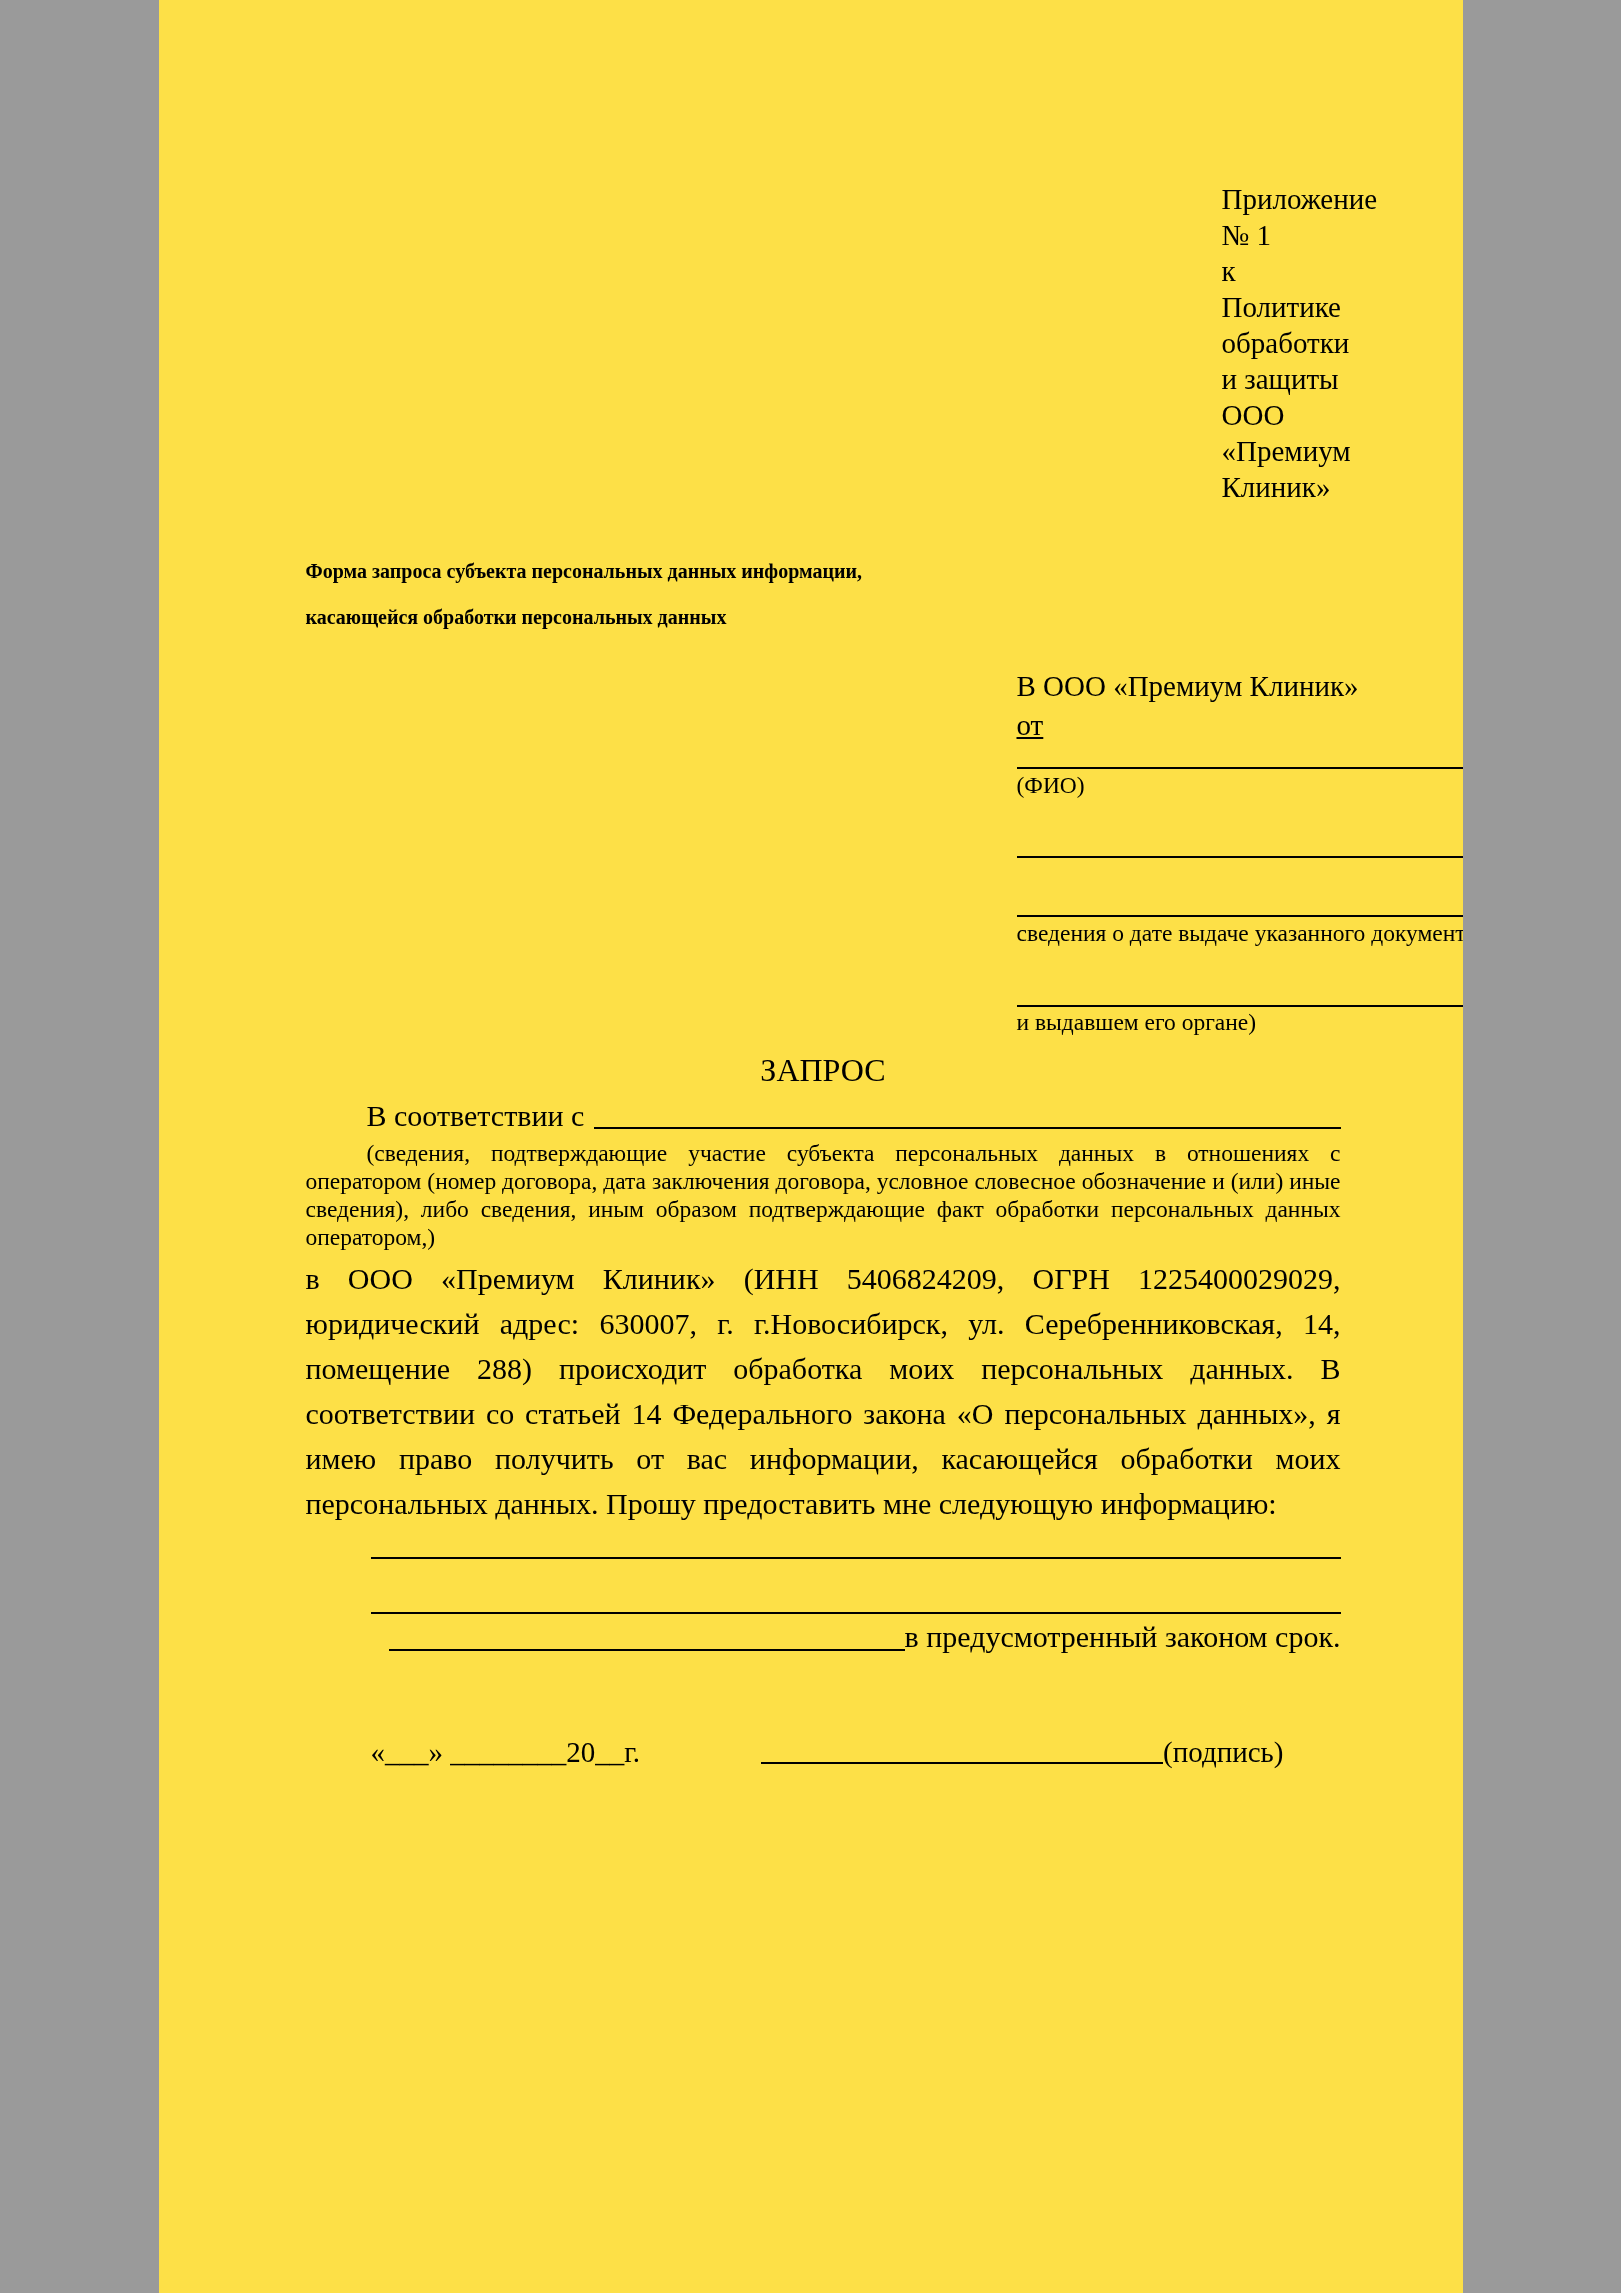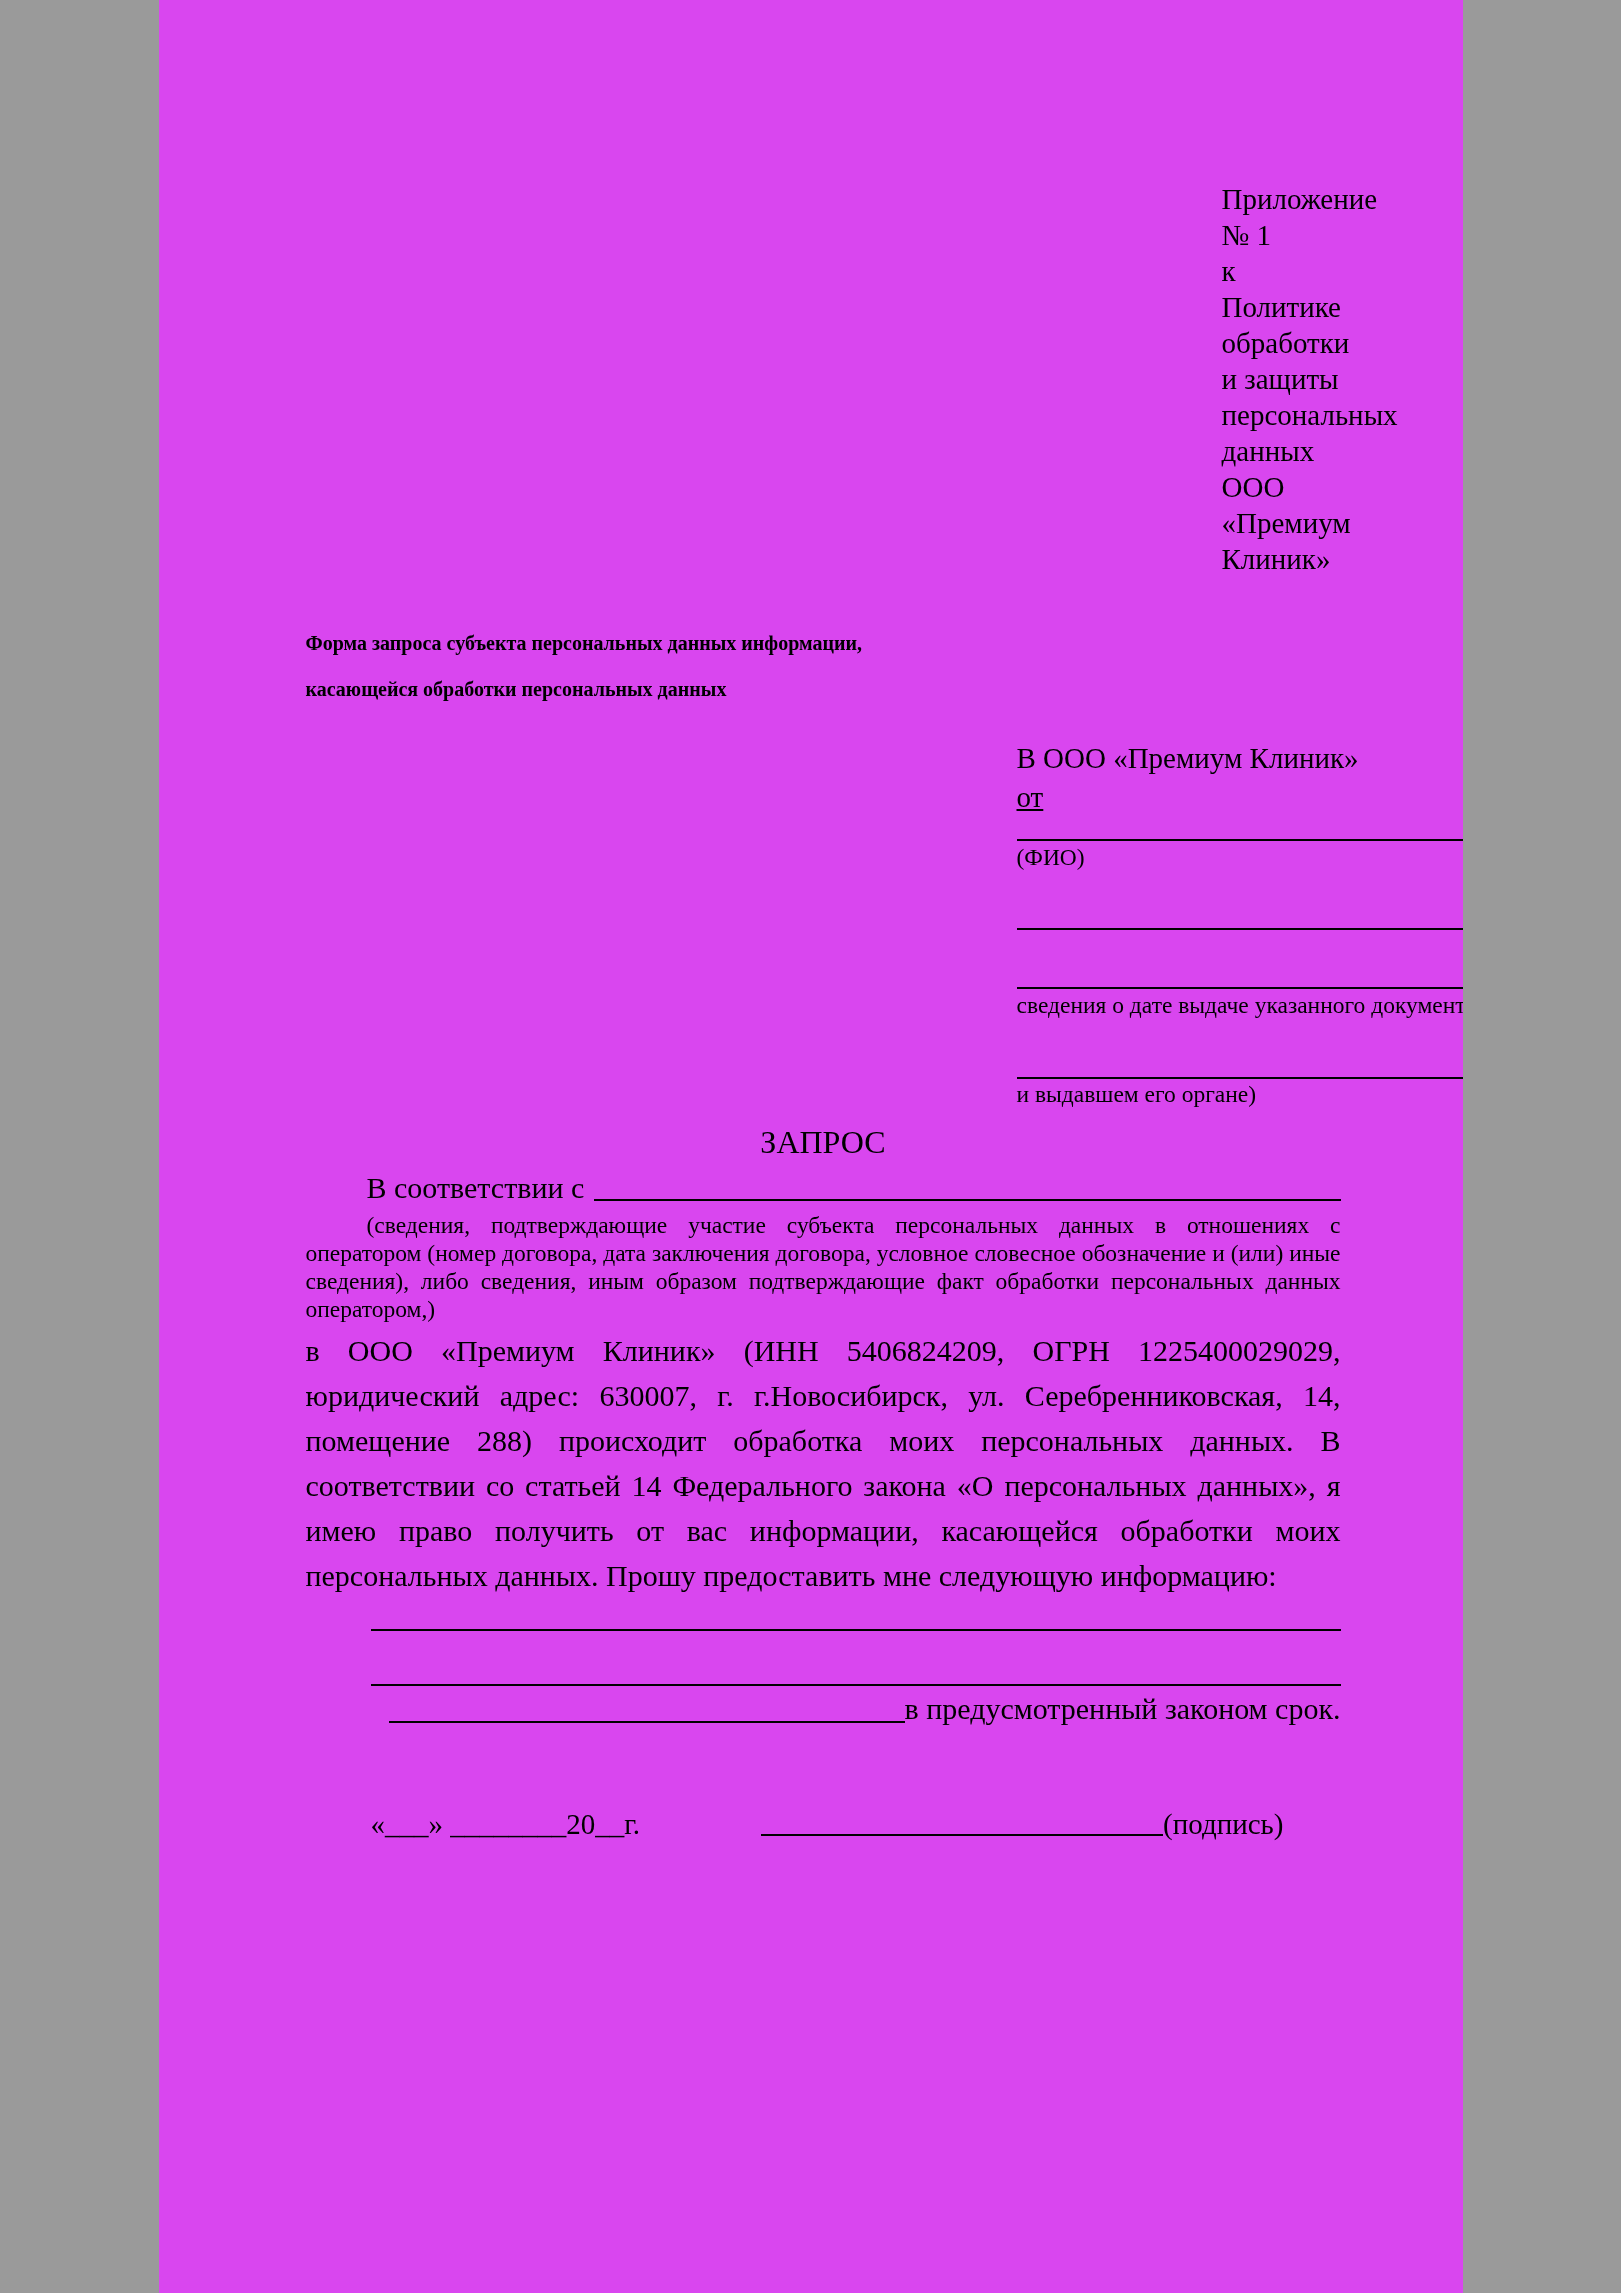--- a/index.html
+++ b/index.html
@@ -1,18 +1,18 @@
 <!DOCTYPE html>
 <html><head>
 <meta charset="utf-8">
 <style>
   html, body { margin: 0; padding: 0; background: #9a9a9a; }
   .page {
     width: 1304px; height: 2294px;
-    background: #d946ef; color: #000000;
+    background: #fde047; color: #000000;
     font-family: "Liberation Serif", "DejaVu Serif", serif;
     position: relative; overflow: hidden;
     margin: 0 auto;
   }
   .content { padding: 181px 122px 0 147px; }
 
   .appendix { margin-left: 916px; font-size: 29px; line-height: 36px; }
 
   .doc-title {
     margin-top: 43px; text-align: left;
@@ -65,21 +65,20 @@
 </style>
 </head>
 <body>
 
 <div class="page">
   <div class="content">
 
     <div class="appendix">
       <div>Приложение № 1</div>
       <div>к Политике обработки и защиты</div>
-      <div>персональных данных</div>
       <div>ООО «Премиум Клиник»</div>
     </div>
 
     <div class="doc-title">
       <div>Форма запроса субъекта персональных данных информации,</div>
       <div>касающейся обработки персональных данных</div>
     </div>
 
     <div class="addressee">
       <div class="addr-to">В ООО «Премиум Клиник»</div>

